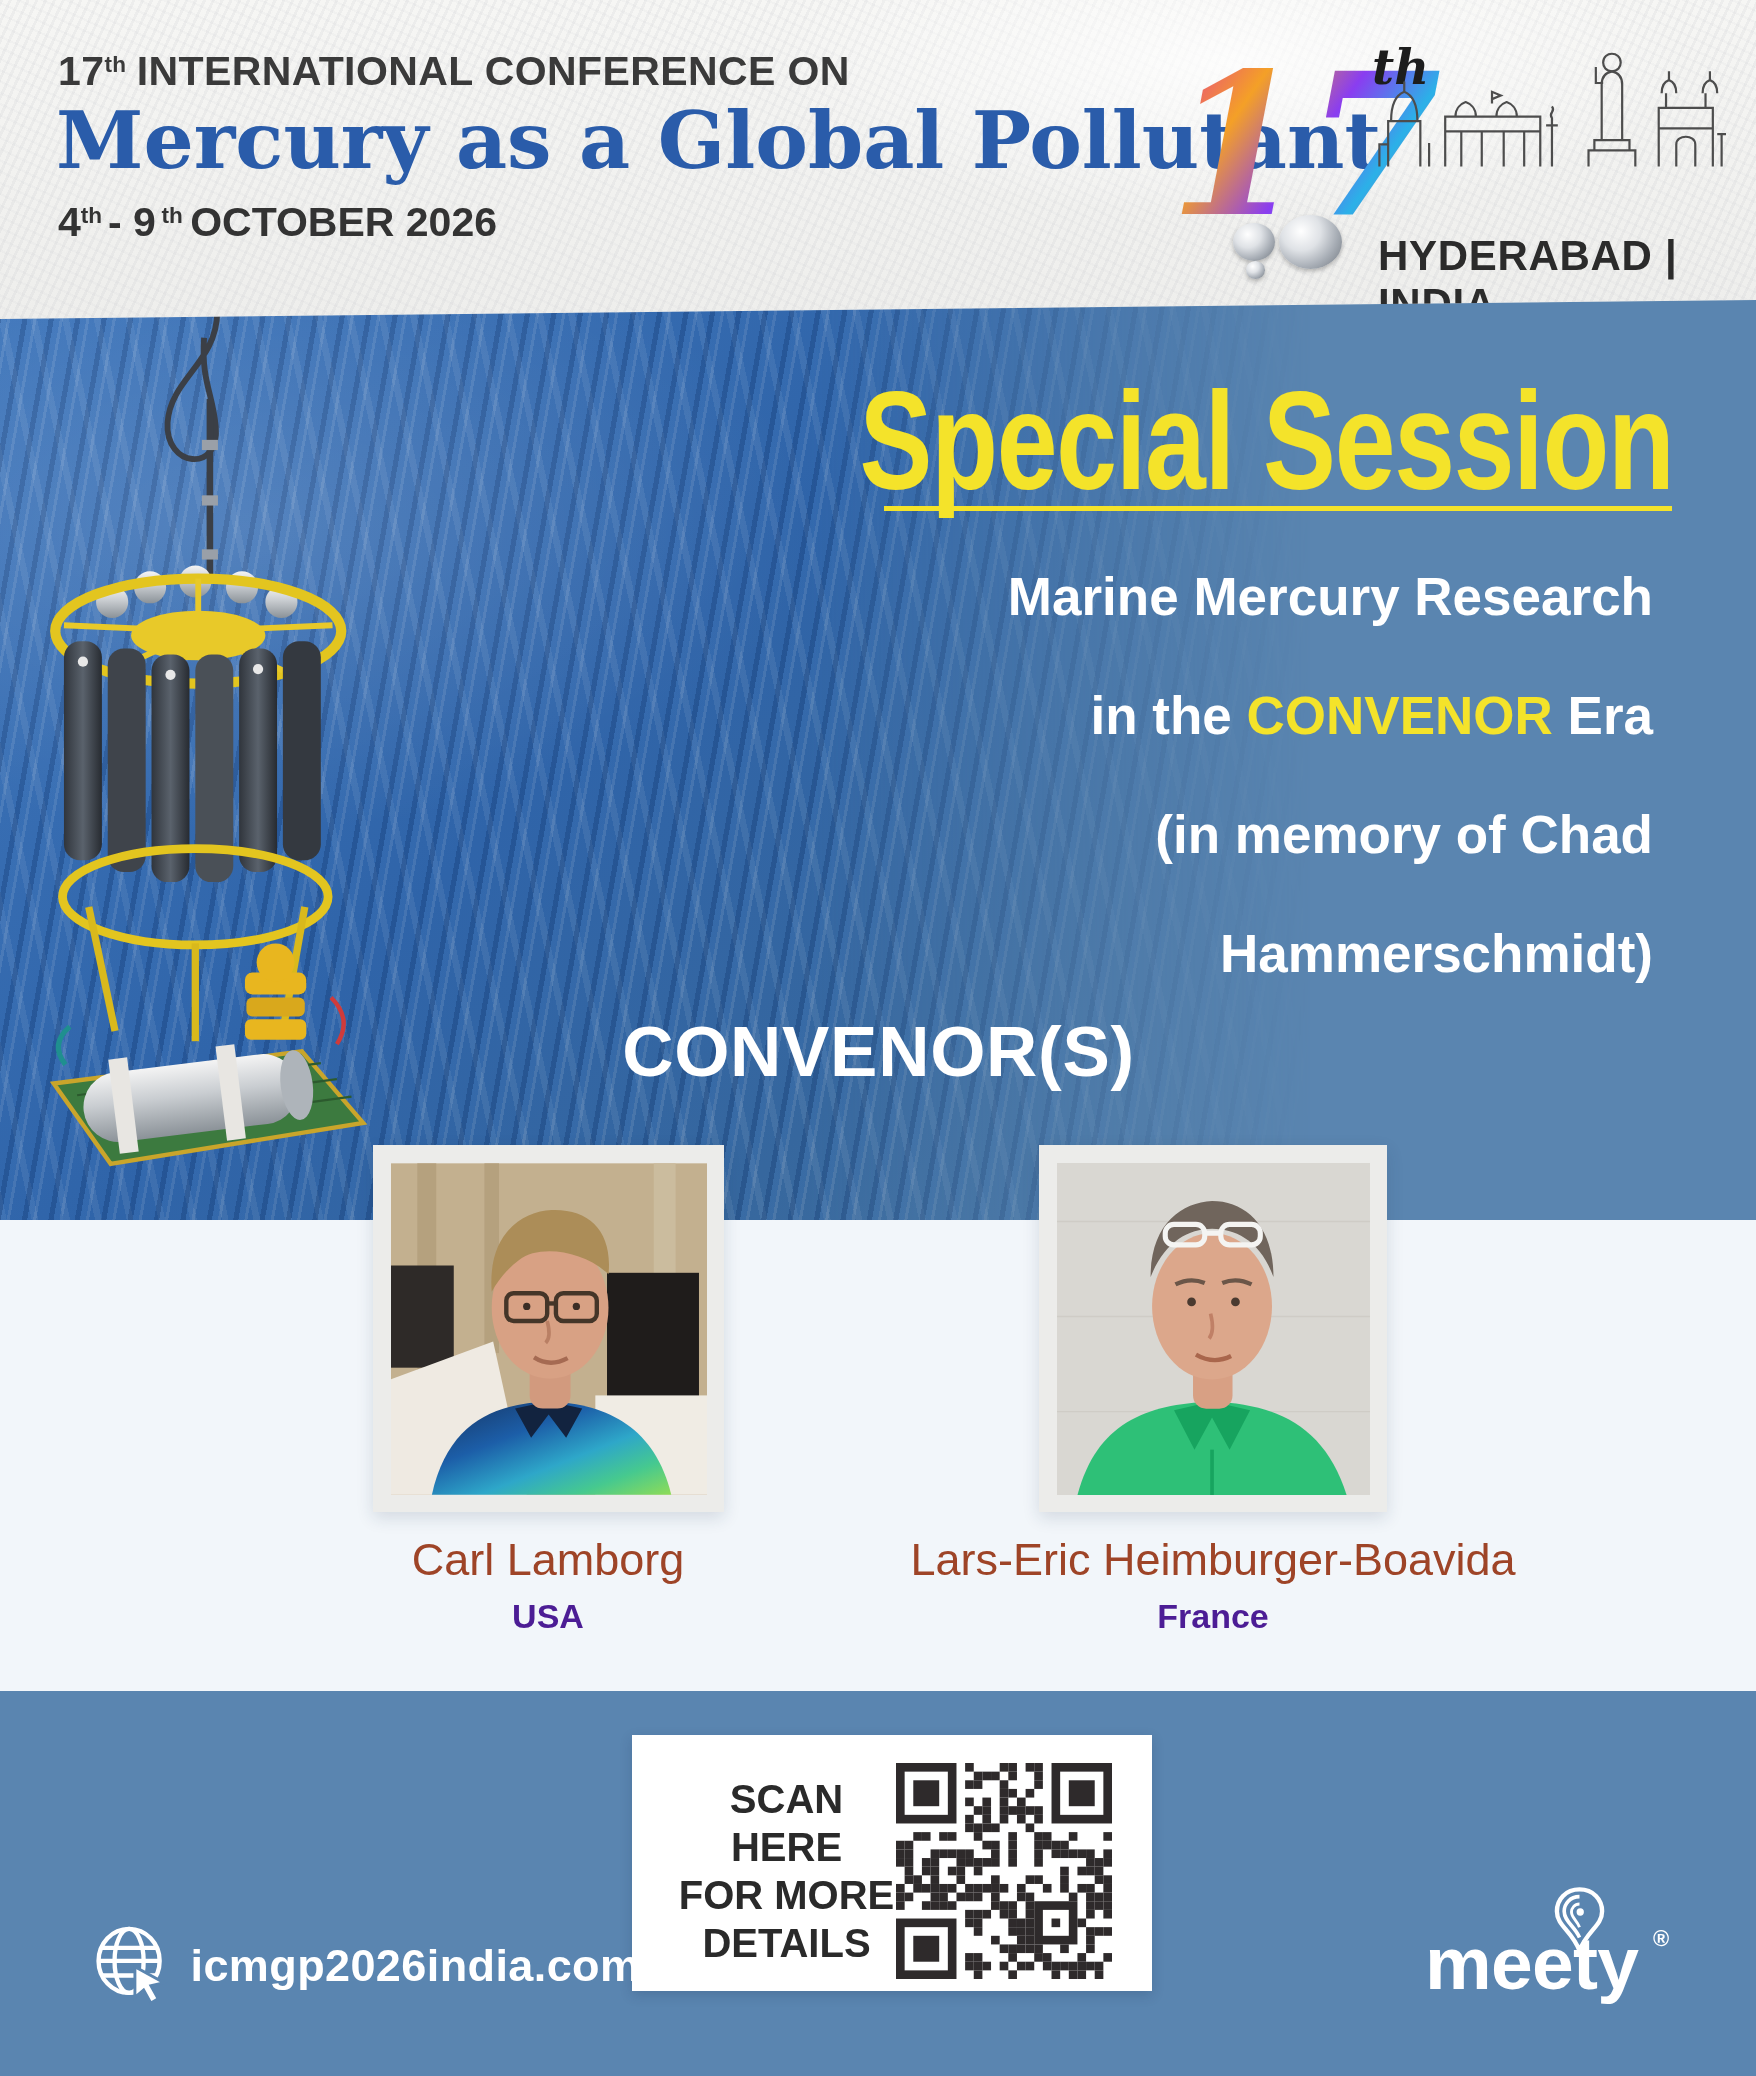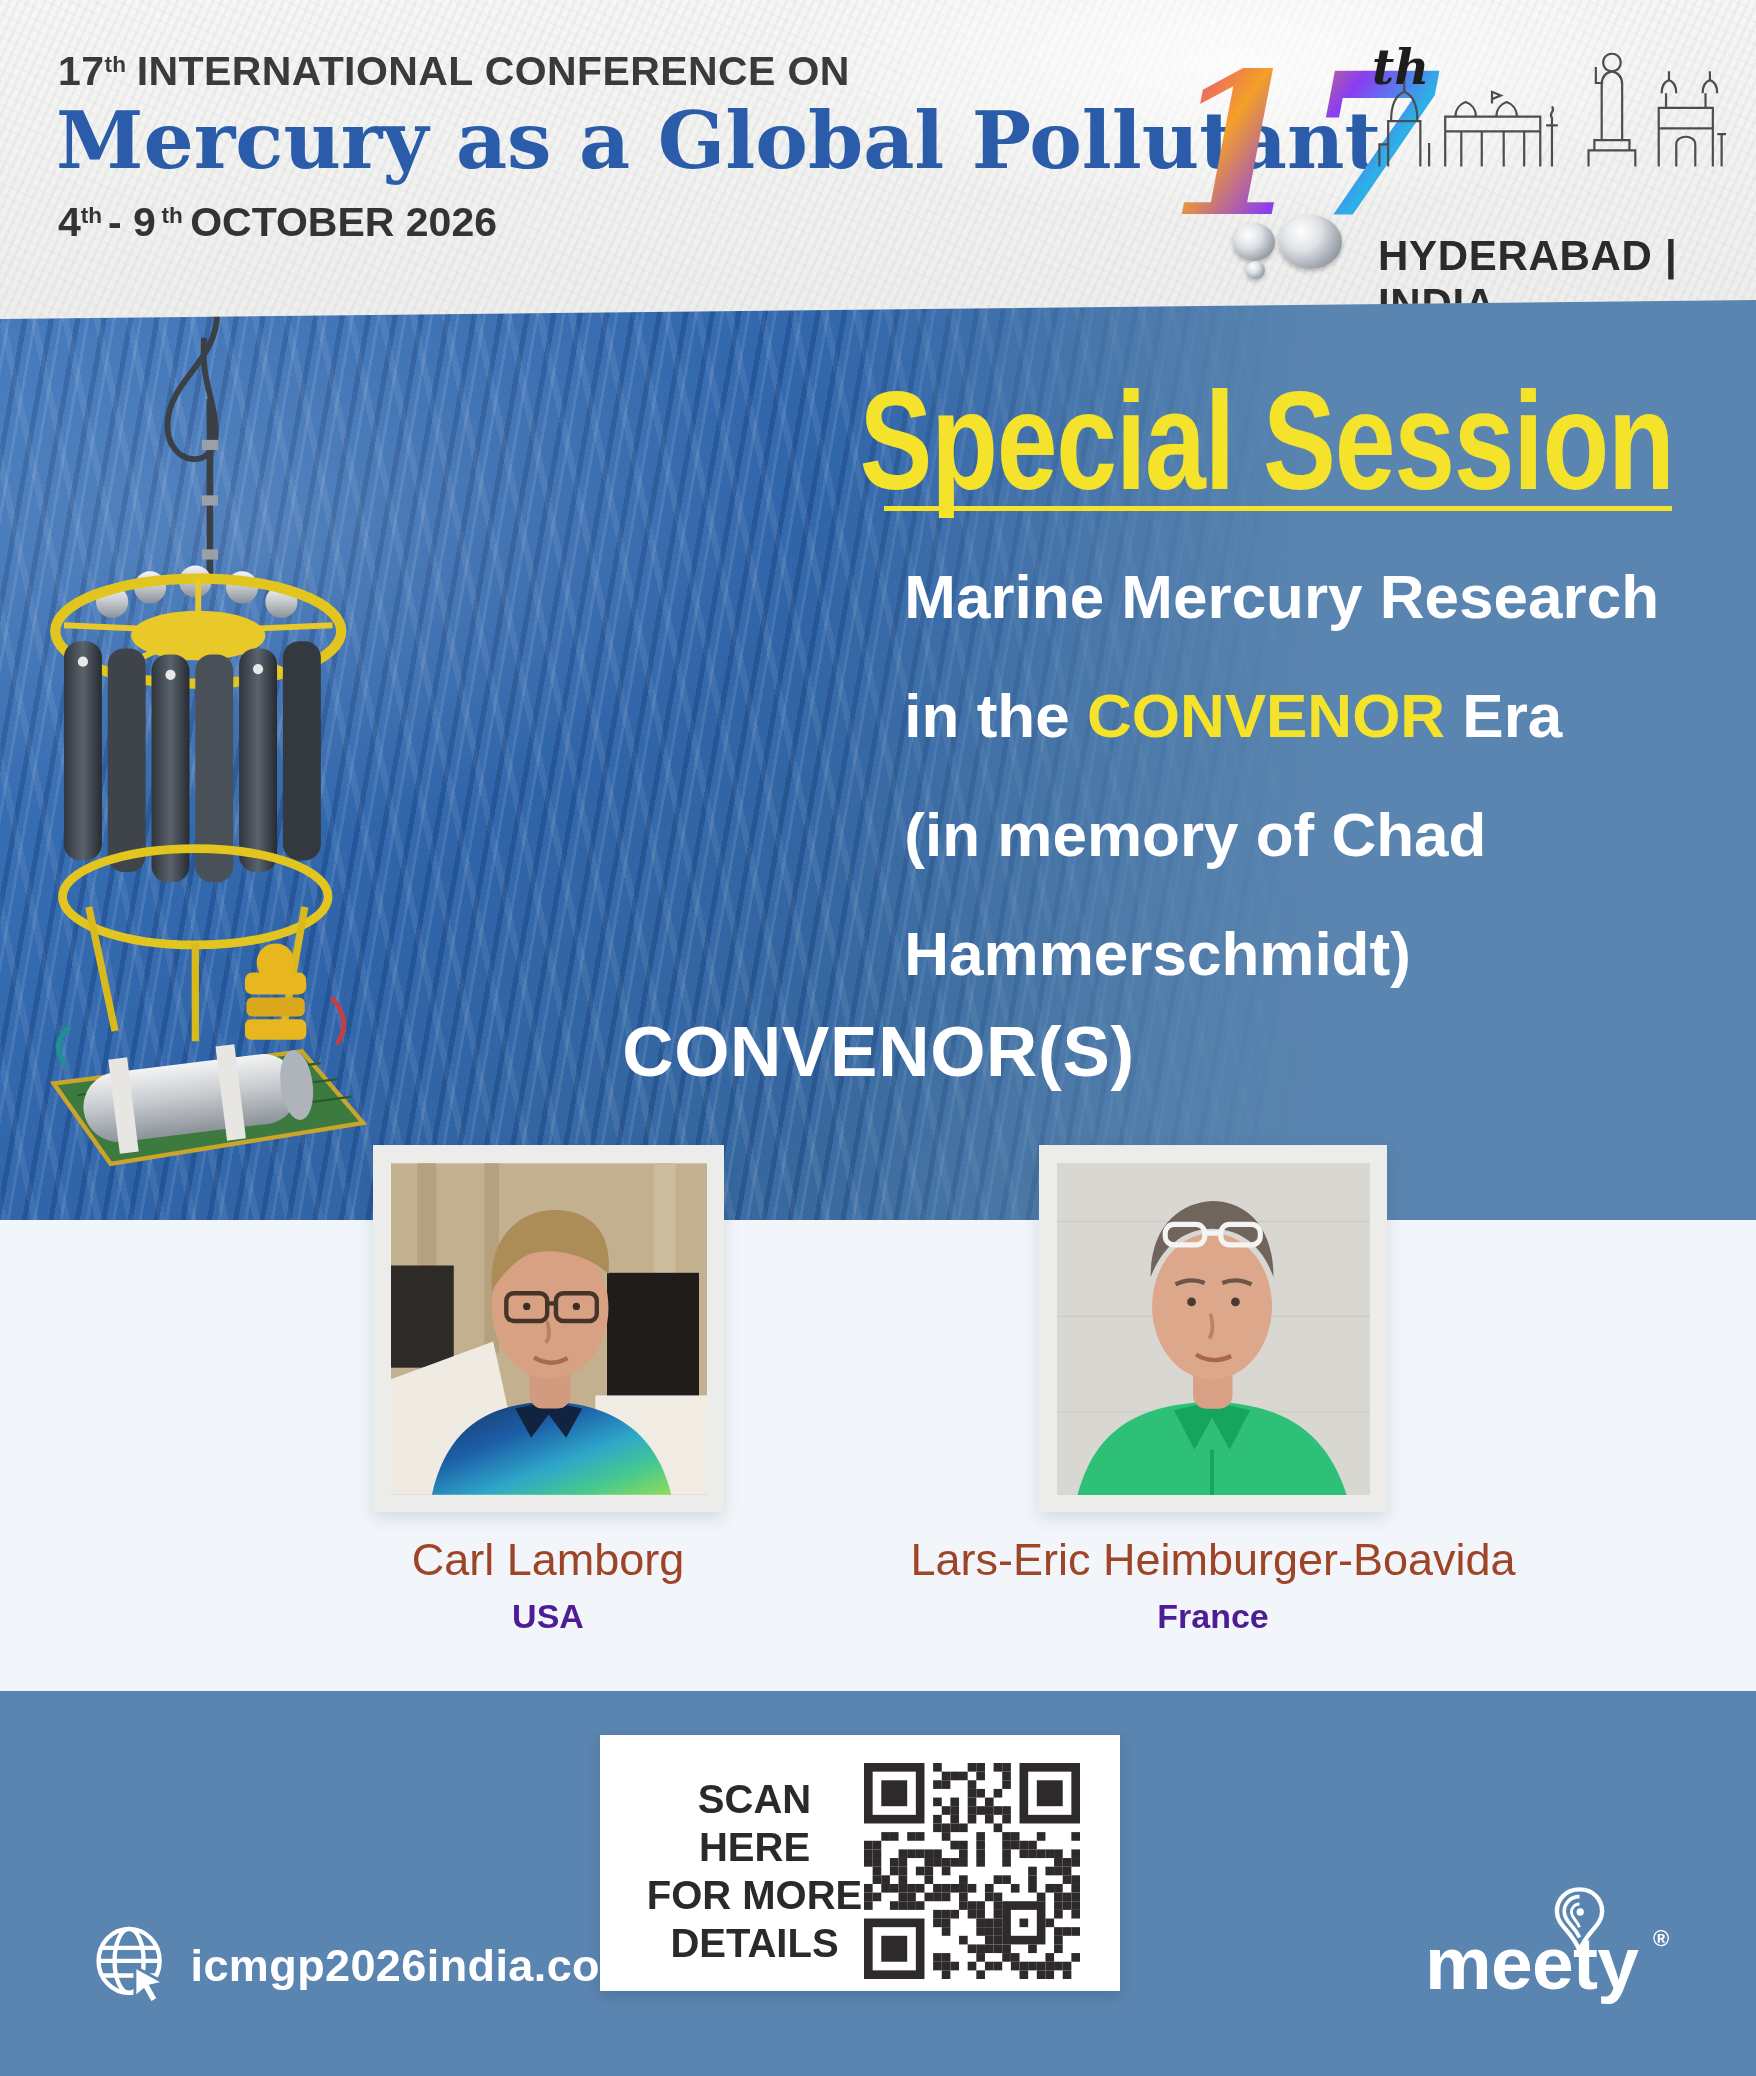--- a/index.html
+++ b/index.html
@@ -57,42 +57,42 @@
       linear-gradient(135deg,#3f76bb 0%,#2f64a9 45%,#36679e 72%,#4a77a0 100%);
     -webkit-mask:linear-gradient(to right,#000 60%,transparent 97%);
             mask:linear-gradient(to right,#000 60%,transparent 97%);}
   .ctd{position:absolute;left:26px;top:14.6px;}
 
   .hero-badge{position:absolute;right:83px;top:75px;color:#F4E32A;font-weight:700;
       font-size:140px;line-height:1;white-space:nowrap;}
   .hero-badge .squeeze{display:inline-block;transform:scaleX(.78);transform-origin:right center;
       letter-spacing:-1.5px;}
   .badge-rule{position:absolute;right:85px;top:210px;width:788px;height:5.1px;background:#F4E32A;}
-  .hero-title{position:absolute;right:98px;top:241px;color:#ffffff;
-      font-weight:700;font-size:62px;line-height:119px;letter-spacing:0px;}
+  .hero-title{position:absolute;right:104px;top:241px;text-align:right;color:#ffffff;
+      font-weight:700;font-size:53px;line-height:119px;letter-spacing:0px;}
   .hl{color:#F4E32A;}
   .convenors-heading{position:absolute;left:0;top:715px;width:1757px;text-align:center;
       color:#ffffff;font-weight:700;font-size:71px;letter-spacing:0.7px;}
 
   
   .people{position:absolute;left:0;top:1220px;width:1757px;height:471px;background:#F2F6FA;z-index:2;}
   .pcard{position:absolute;background:#ECECEA;box-shadow:0 5.8px 16px rgba(30,50,80,.14);z-index:6;}
   .pcard1{left:373px;top:1145px;width:351px;height:367px;}
   .pcard2{left:1039px;top:1145px;width:348px;height:367px;}
   .pphoto{position:absolute;left:17.5px;top:17.5px;right:17.5px;bottom:17.5px;overflow:hidden;}
   .pname{position:absolute;z-index:6;text-align:center;color:#9E4427;font-weight:400;font-size:45px;}
   .pname1{left:285px;top:1534px;width:526px;}
   .pname2{left:811px;top:1534px;width:804px;}
   .pcountry{position:absolute;z-index:6;text-align:center;color:#4c1d95;font-weight:700;font-size:34px;}
   .pcountry1{left:285px;top:1597px;width:526px;}
   .pcountry2{left:811px;top:1597px;width:804px;}
 
   
   .footer{position:absolute;left:0;top:1691px;width:1757px;height:386px;background:#5A85B0;z-index:2;}
-  .scan-card{position:absolute;left:600px;top:1735px;width:520px;height:256px;background:#ffffff;
+  .scan-card{position:absolute;left:632px;top:1735px;width:520px;height:256px;background:#ffffff;
       z-index:4;display:flex;align-items:center;justify-content:space-between;
       padding:16px 40px 0 45px;box-sizing:border-box;box-shadow:0 4.4px 11.7px rgba(20,40,70,.18);}
   .scan-text{width:219px;text-align:center;color:#2A2A2A;font-weight:700;font-size:40px;line-height:48px;}
   .site{position:absolute;left:94px;top:1926px;display:flex;align-items:center;gap:20.5px;z-index:4;}
   .site-url{color:#ffffff;font-weight:700;font-size:45px;letter-spacing:0.4px;}
   .meety{position:absolute;left:1425px;top:1894px;width:263px;height:124px;z-index:4;}
   .meety-text{position:absolute;left:0px;top:26px;color:#ffffff;font-weight:700;font-size:75px;
       letter-spacing:-0.7px;}
   .meety-pin{position:absolute;left:126px;top:-8.8px;}
   .meety-reg{position:absolute;left:228px;top:32px;color:#ffffff;font-size:22px;font-weight:700;}

